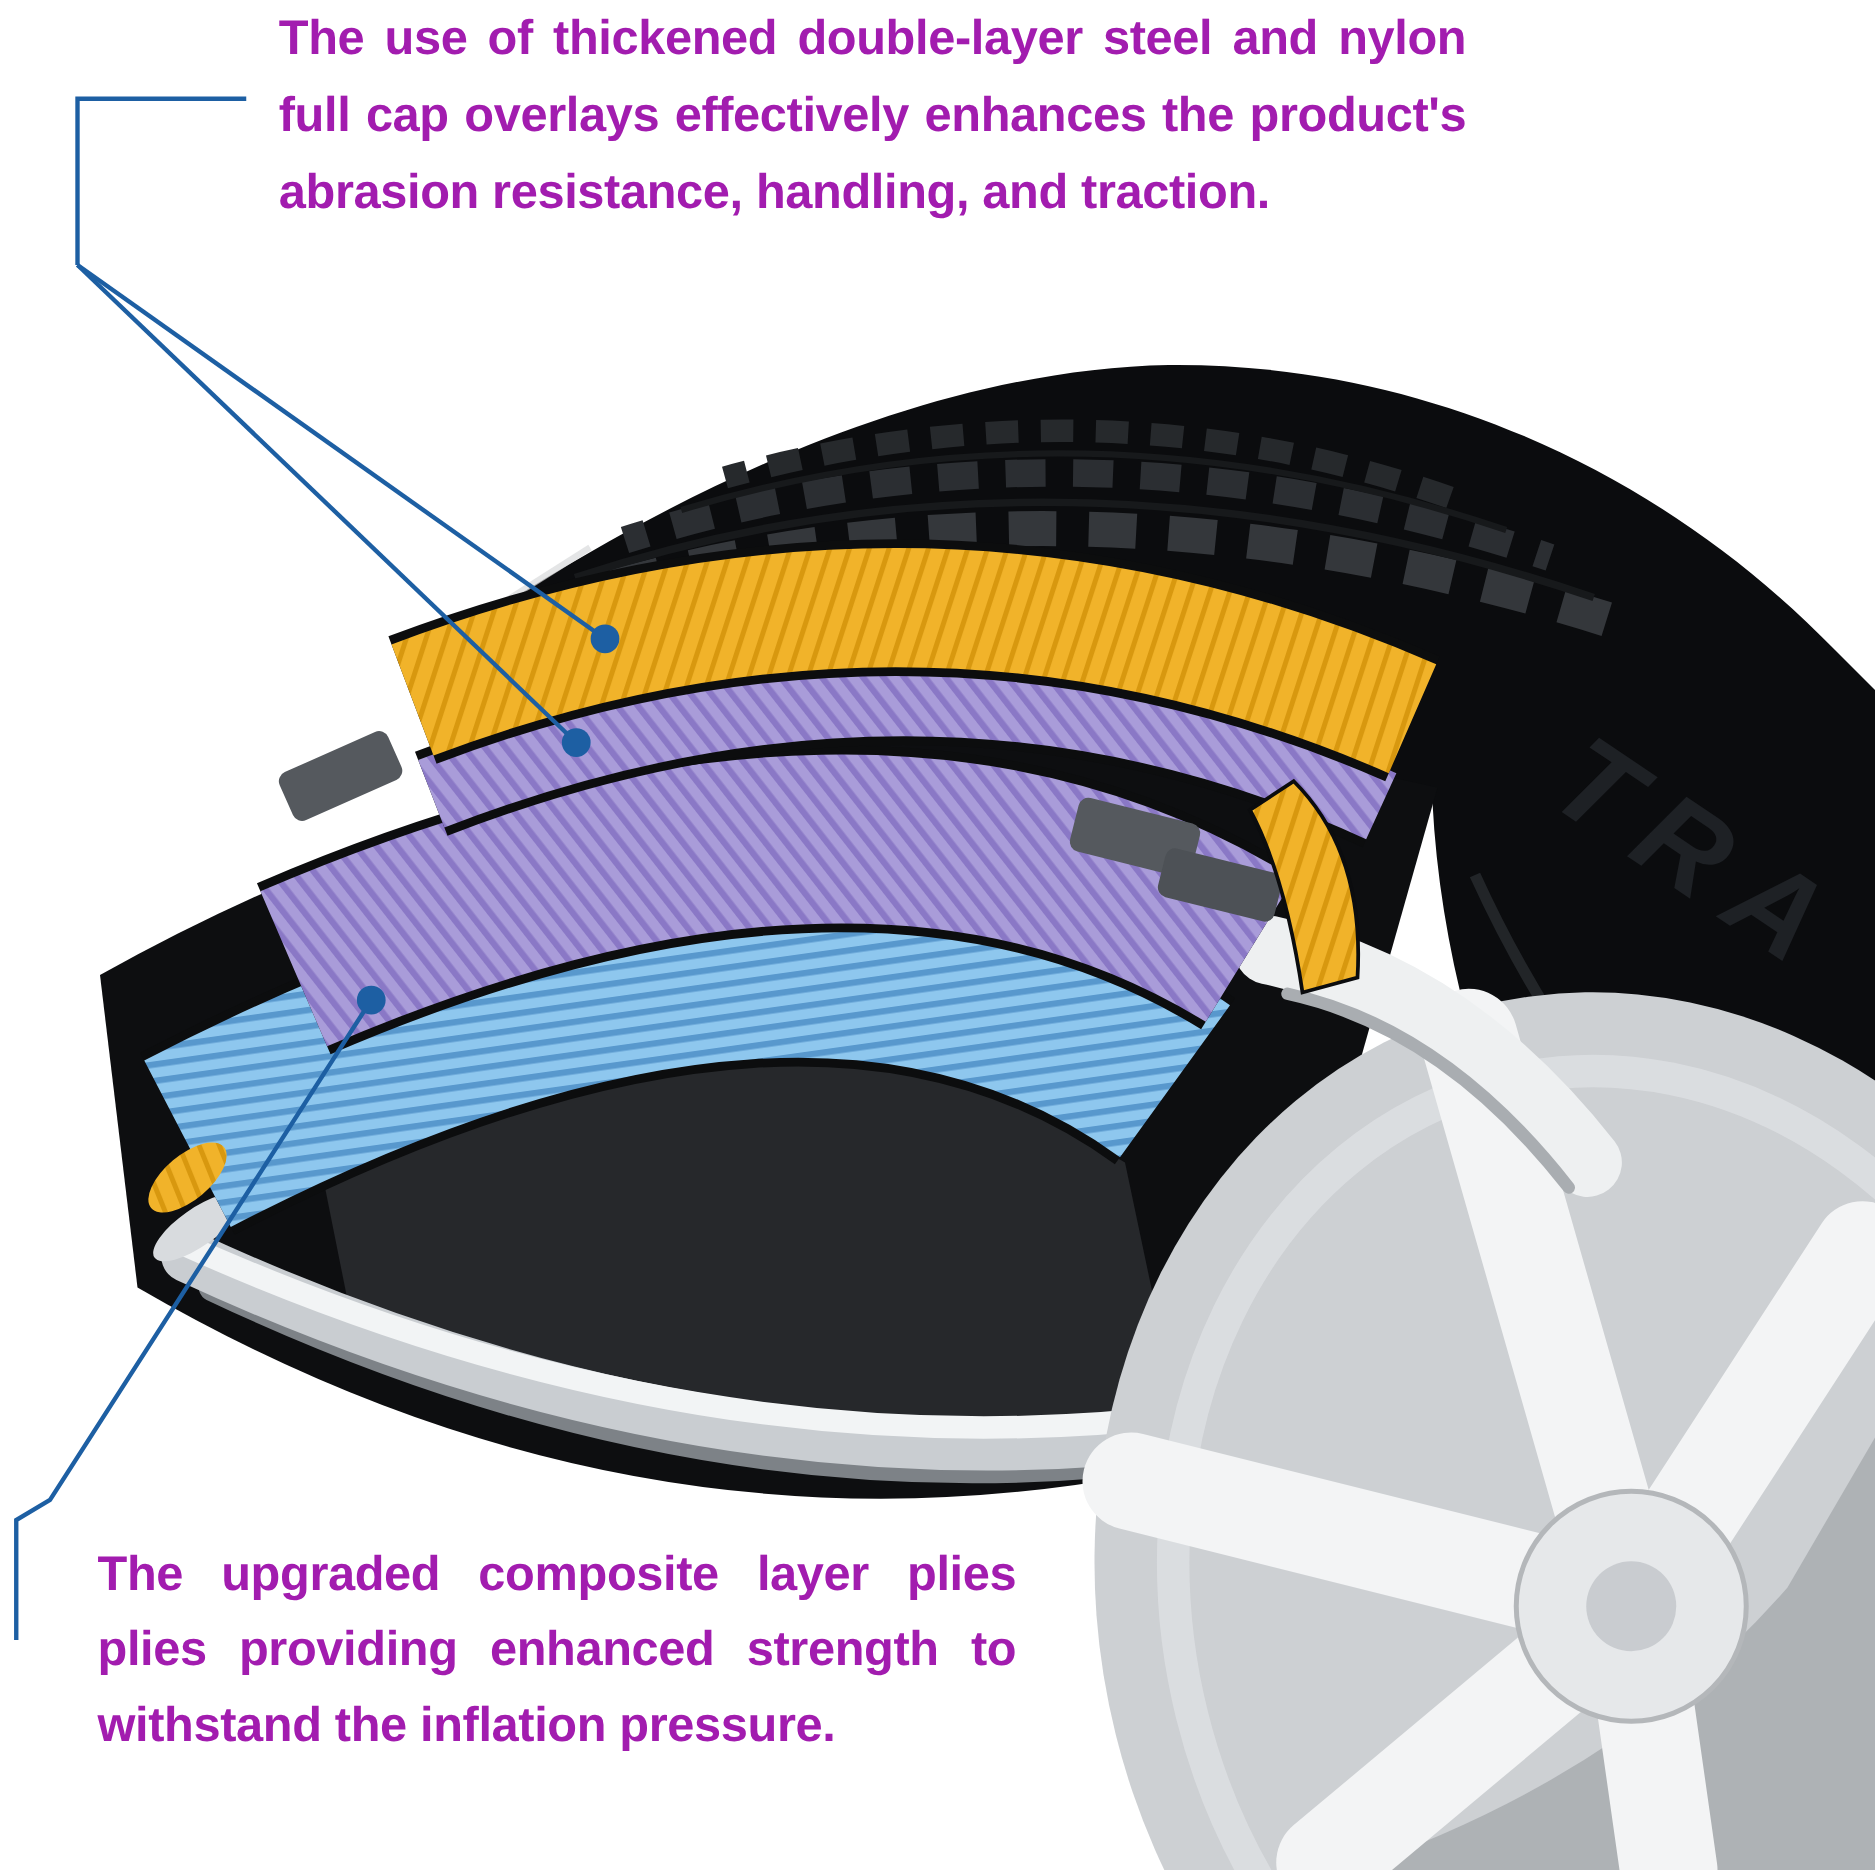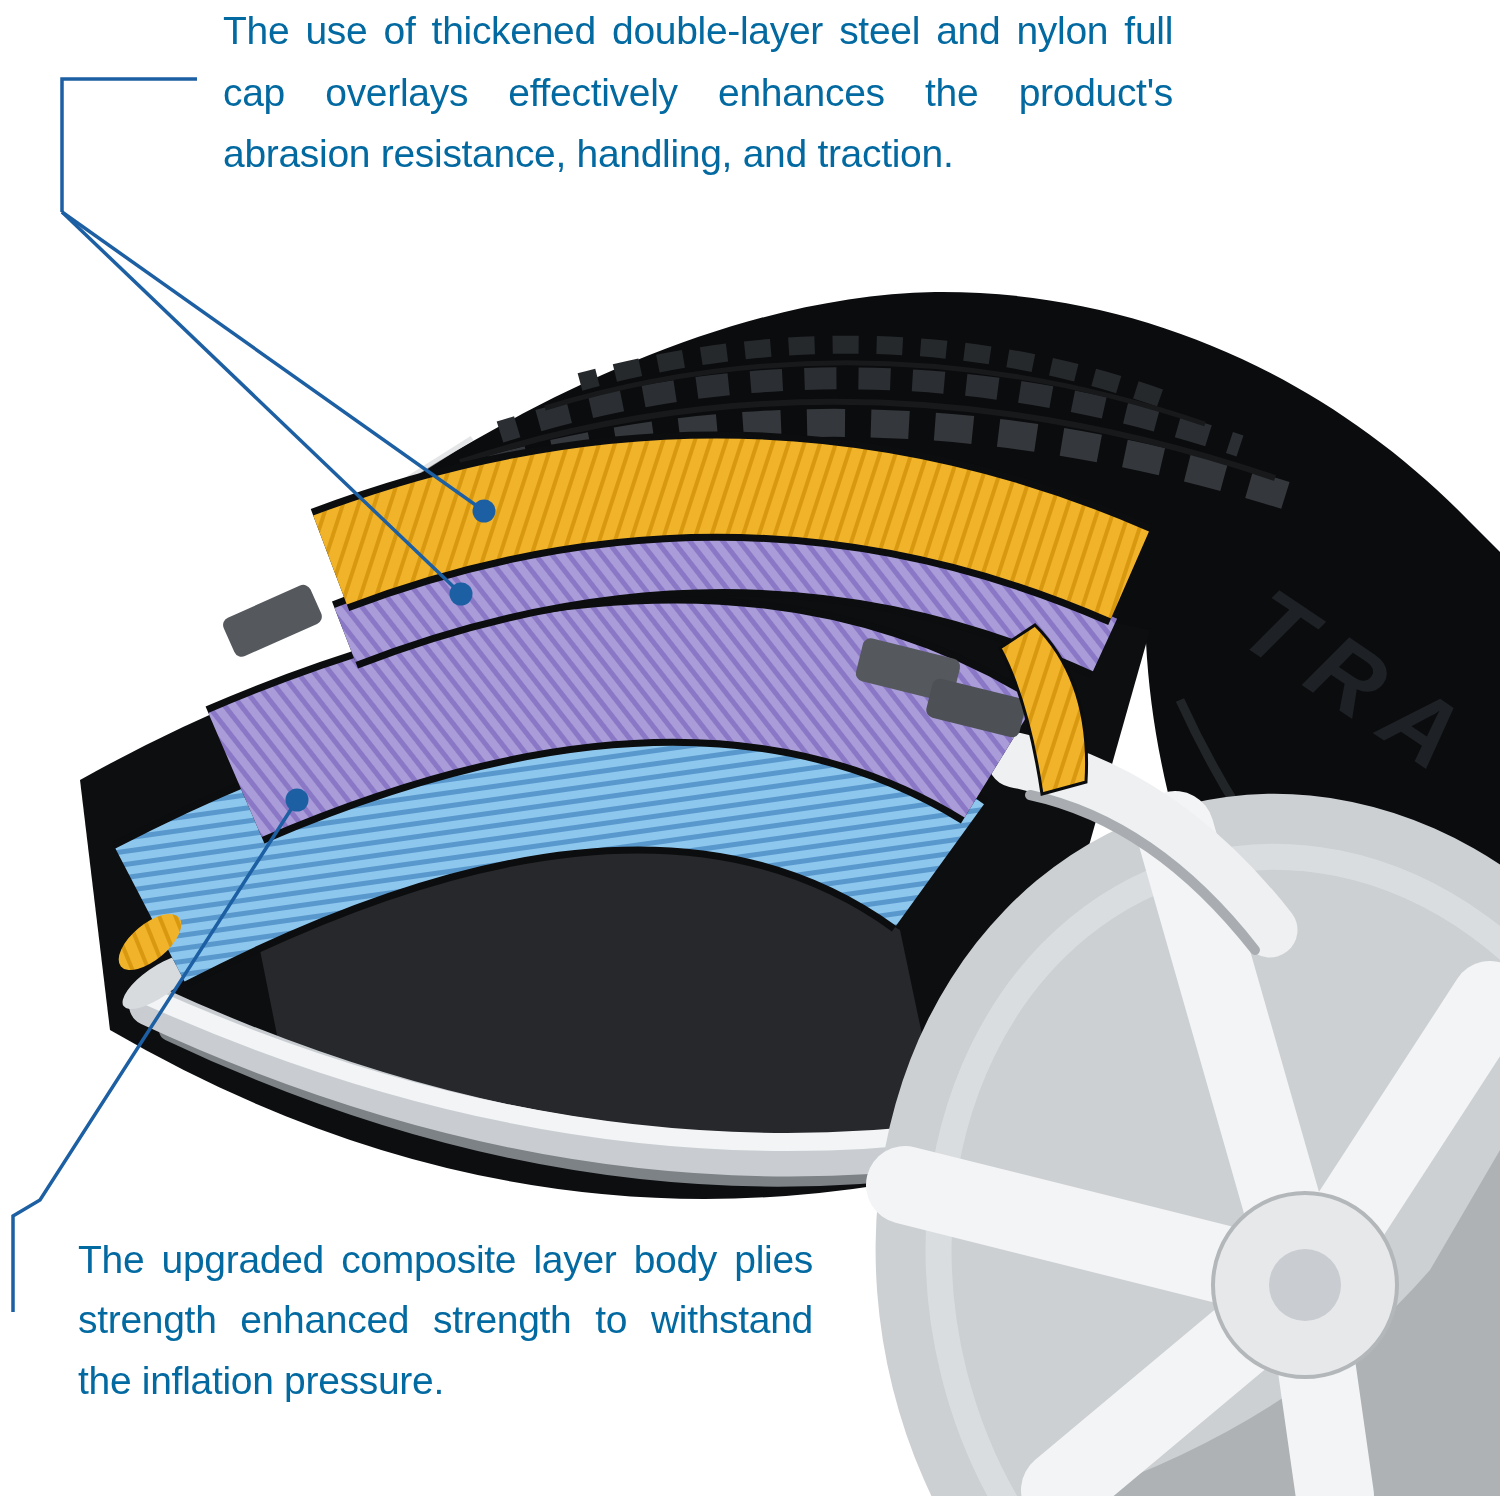--- a/index.html
+++ b/index.html
@@ -6,22 +6,22 @@
   .canvas{
     position:relative;
     width:1500px;height:1496px;
     background:#ffffff;
     overflow:hidden;
     font-family:"Liberation Sans",sans-serif;
   }
   .scene{position:absolute;left:0;top:0;width:1500px;height:1496px;}
   .annotation{
     position:absolute;
-    color:#0369a1;
-    font-weight:normal;
+    color:#a21caf;
+    font-weight:bold;
     text-align:justify;
     z-index:3;
   }
   .annotation.top{
     left:223px;top:0px;width:950px;
     font-size:39px;line-height:1.58;
     letter-spacing:-0.3px;
   }
   .annotation.bottom{
     left:78px;top:1230px;width:735px;
@@ -29,21 +29,21 @@
     letter-spacing:-0.3px;
   }
 </style>
 </head>
 <body>
 
 <div class="canvas">
 
   <div class="annotation top">The use of thickened double-layer steel and nylon full cap overlays effectively enhances the product's abrasion resistance, handling, and traction.</div>
 
-  <div class="annotation bottom">The upgraded composite layer body plies strength enhanced strength to withstand the inflation pressure.</div>
+  <div class="annotation bottom">The upgraded composite layer plies plies providing enhanced strength to withstand the inflation pressure.</div>
 
   <svg class="scene" viewBox="0 0 1500 1496" xmlns="http://www.w3.org/2000/svg">
     <defs>
       <pattern id="patYellow" width="15" height="15" patternUnits="userSpaceOnUse" patternTransform="rotate(18)">
         <rect width="15" height="15" fill="#f1b32a"></rect>
         <rect width="4" height="15" fill="#d8980f"></rect>
       </pattern>
       <pattern id="patPurple" width="13" height="13" patternUnits="userSpaceOnUse" patternTransform="rotate(-38)">
         <rect width="13" height="13" fill="#a99cd9"></rect>
         <rect width="5" height="13" fill="#8a78c6"></rect>

